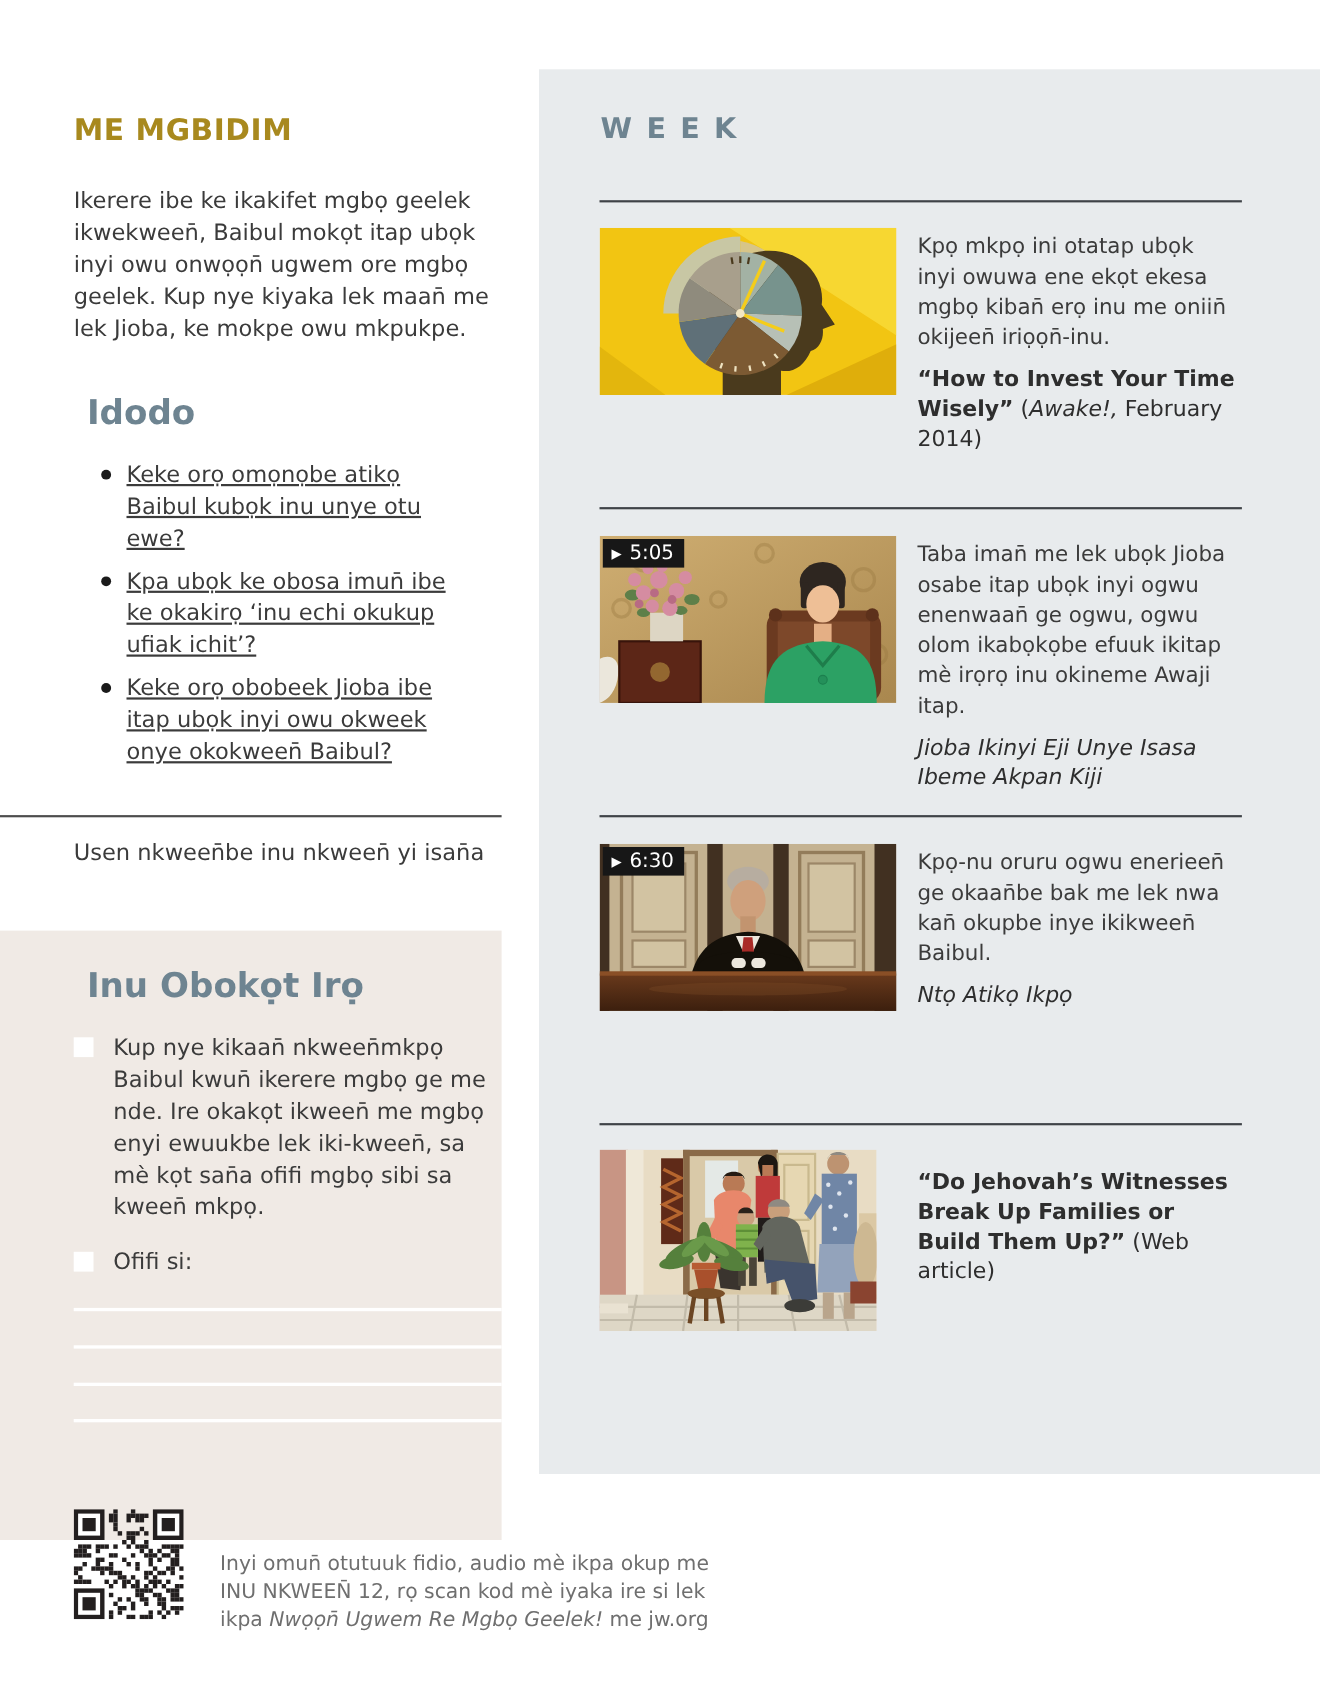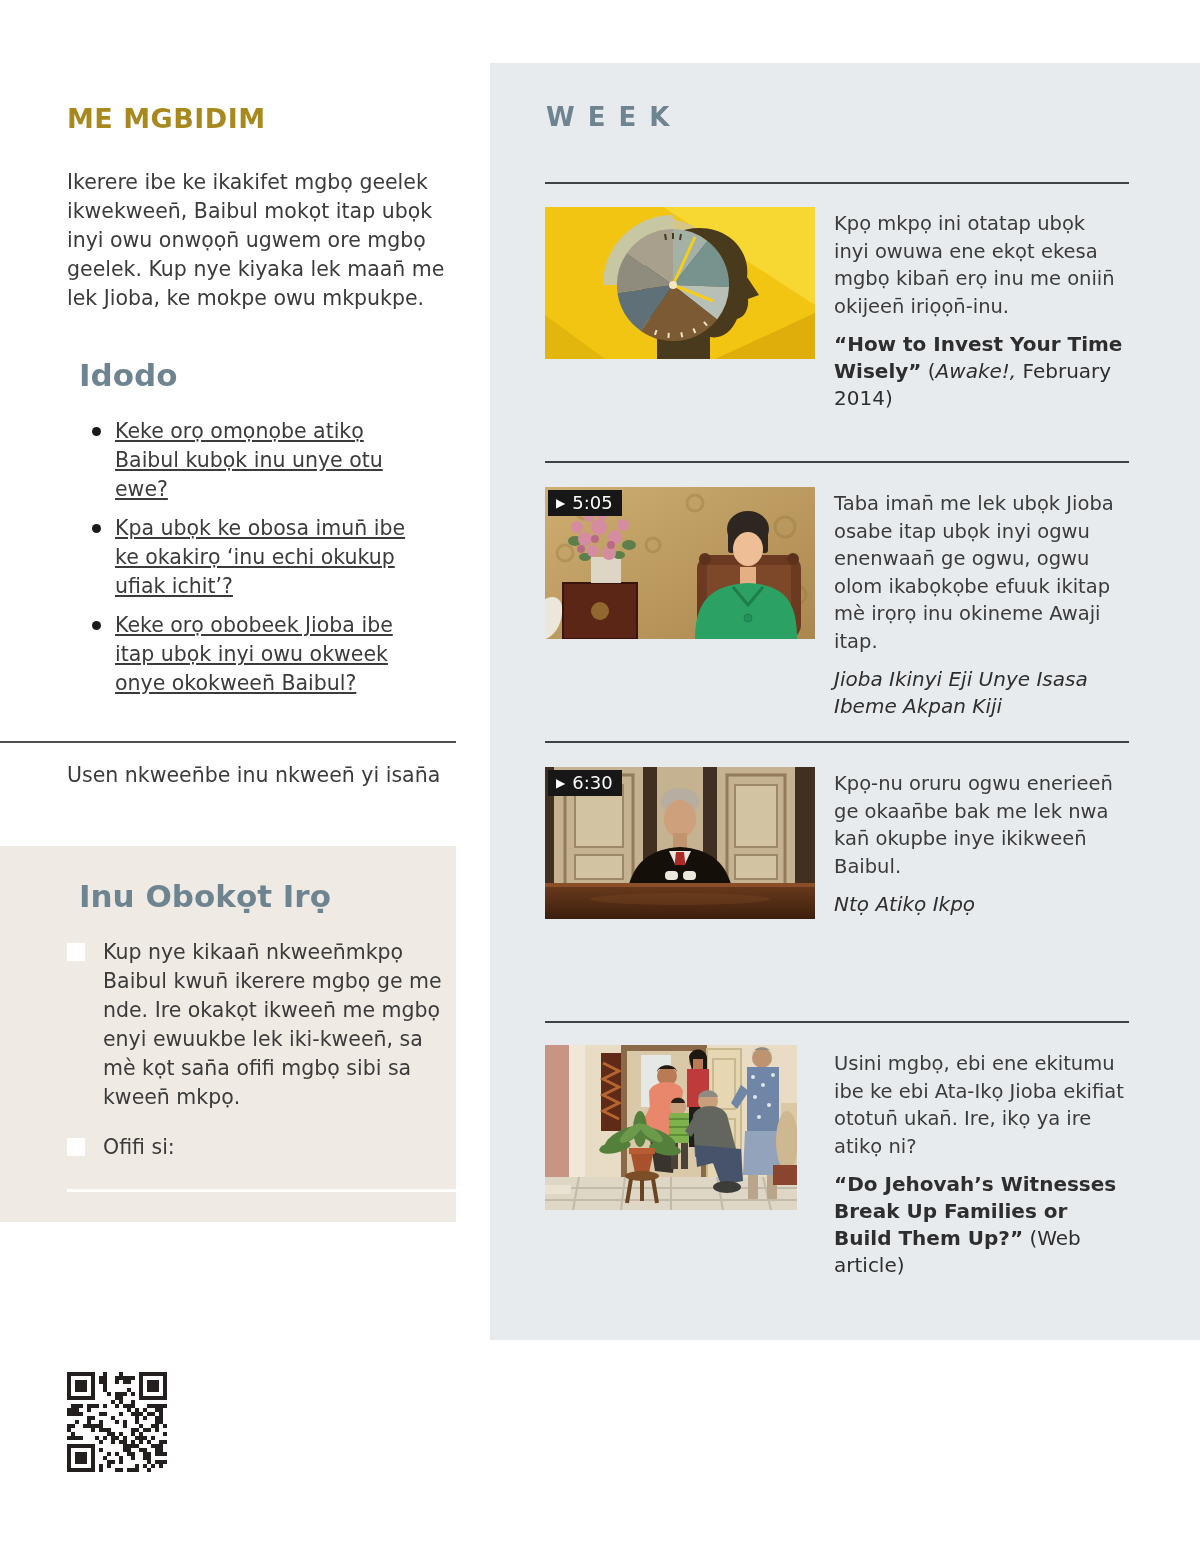--- a/index.html
+++ b/index.html
@@ -12,21 +12,21 @@
   .intro{position:absolute;left:67px;top:168px;width:382px;margin:0;font-size:20.5px;line-height:29px;}
   .title-slate{margin:12px;font-size:31px;font-weight:bold;color:#6e8491;}
   .idodo{position:absolute;left:67px;top:345px;}
   .qlist{position:absolute;left:67px;top:417px;width:352px;margin:0;padding:0;list-style:none;
          font-size:20.5px;line-height:29px;}
   .qlist li{position:relative;padding-left:48px;margin-bottom:10px;text-decoration:underline;}
   .qlist .dot{position:absolute;left:25px;top:10px;width:9px;height:9px;border-radius:50%;background:#1a1a1a;}
   .hr-left{position:absolute;left:0;top:741px;width:456px;height:2px;background:#4d4d4d;}
   .note{position:absolute;left:67px;top:761px;width:400px;margin:0;font-size:20.5px;line-height:28px;}
 
-  .beige{position:absolute;left:0;top:846px;width:456px;height:376px;background:#f0eae5;}
+  .beige{position:absolute;left:0;top:846px;width:456px;height:554px;background:#f0eae5;}
   .beige .title-slate{position:absolute;left:67px;top:20px;}
   .chk-row{position:absolute;left:67px;display:flex;gap:18px;width:378px;font-size:20.5px;line-height:29px;}
   .chk-row.r1{top:92px;}
   .chk-row.r2{top:287px;}
   .chk{flex:0 0 auto;width:18px;height:18px;margin-top:5px;background:#ffffff;}
   .chk-text{width:342px;}
   .wline{position:absolute;left:67px;width:389px;height:3px;background:#ffffff;}
 
   
   .panel{position:absolute;left:490px;top:63px;width:710px;height:1277px;background:#e8ebed;}
@@ -341,21 +341,20 @@
           <line x1="108" y1="134" x2="112" y2="158"></line>
           <line x1="97" y1="135" x2="97" y2="156"></line>
         </g>
 
       <rect x="236" y="58" width="16" height="78" fill="#dbc8a4"></rect>
       <ellipse cx="242" cy="96" rx="11" ry="30" fill="#cdb892"></ellipse>
       <rect x="228" y="120" width="24" height="20" fill="#8a4430"></rect>
     </svg>
   </div>
   <div class="rtext" style="top:1050px">
-    <p class="rbody">Usini mgbọ, ebi ene ekitumu ibe ke ebi Ata-Ikọ Jioba ekifiat ototun̄ ukan̄. Ire, ikọ ya ire atikọ ni?</p>
     <p class="rref"><span>“Do Jehovah’s Witnesses Break Up Families or Build Them Up?”</span><span class="plain"> (Web article)</span></p>
   </div>
 
   <svg class="qr" viewBox="0 0 100 100">
       <rect x="36" y="0" width="4" height="4" fill="#231f1f"></rect>
       <rect x="52" y="0" width="4" height="4" fill="#231f1f"></rect>
       <rect x="32" y="4" width="4" height="4" fill="#231f1f"></rect>
       <rect x="36" y="4" width="4" height="4" fill="#231f1f"></rect>
       <rect x="48" y="4" width="4" height="4" fill="#231f1f"></rect>
       <rect x="52" y="4" width="4" height="4" fill="#231f1f"></rect>
@@ -535,14 +534,19 @@
       <rect x="0" y="0" width="28" height="28" fill="#231f1f"></rect>
       <rect x="4" y="4" width="20" height="20" fill="#fff"></rect>
       <rect x="8" y="8" width="12" height="12" fill="#231f1f"></rect>
       <rect x="72" y="0" width="28" height="28" fill="#231f1f"></rect>
       <rect x="76" y="4" width="20" height="20" fill="#fff"></rect>
       <rect x="80" y="8" width="12" height="12" fill="#231f1f"></rect>
       <rect x="0" y="72" width="28" height="28" fill="#231f1f"></rect>
       <rect x="4" y="76" width="20" height="20" fill="#fff"></rect>
       <rect x="8" y="80" width="12" height="12" fill="#231f1f"></rect>
     </svg>
+  <p class="ftext">
+    <span>Inyi omun̄ otutuuk fidio, audio mè ikpa okup me</span><br>
+    <span>INU NKWEEN̄ 12, rọ scan kod mè iyaka ire si lek</span><br>
+    <span>ikpa </span><em>Nwọọn̄ Ugwem Re Mgbọ Geelek!</em><span> me jw.org</span>
+  </p>
 
 </div>
 
 </body></html>

